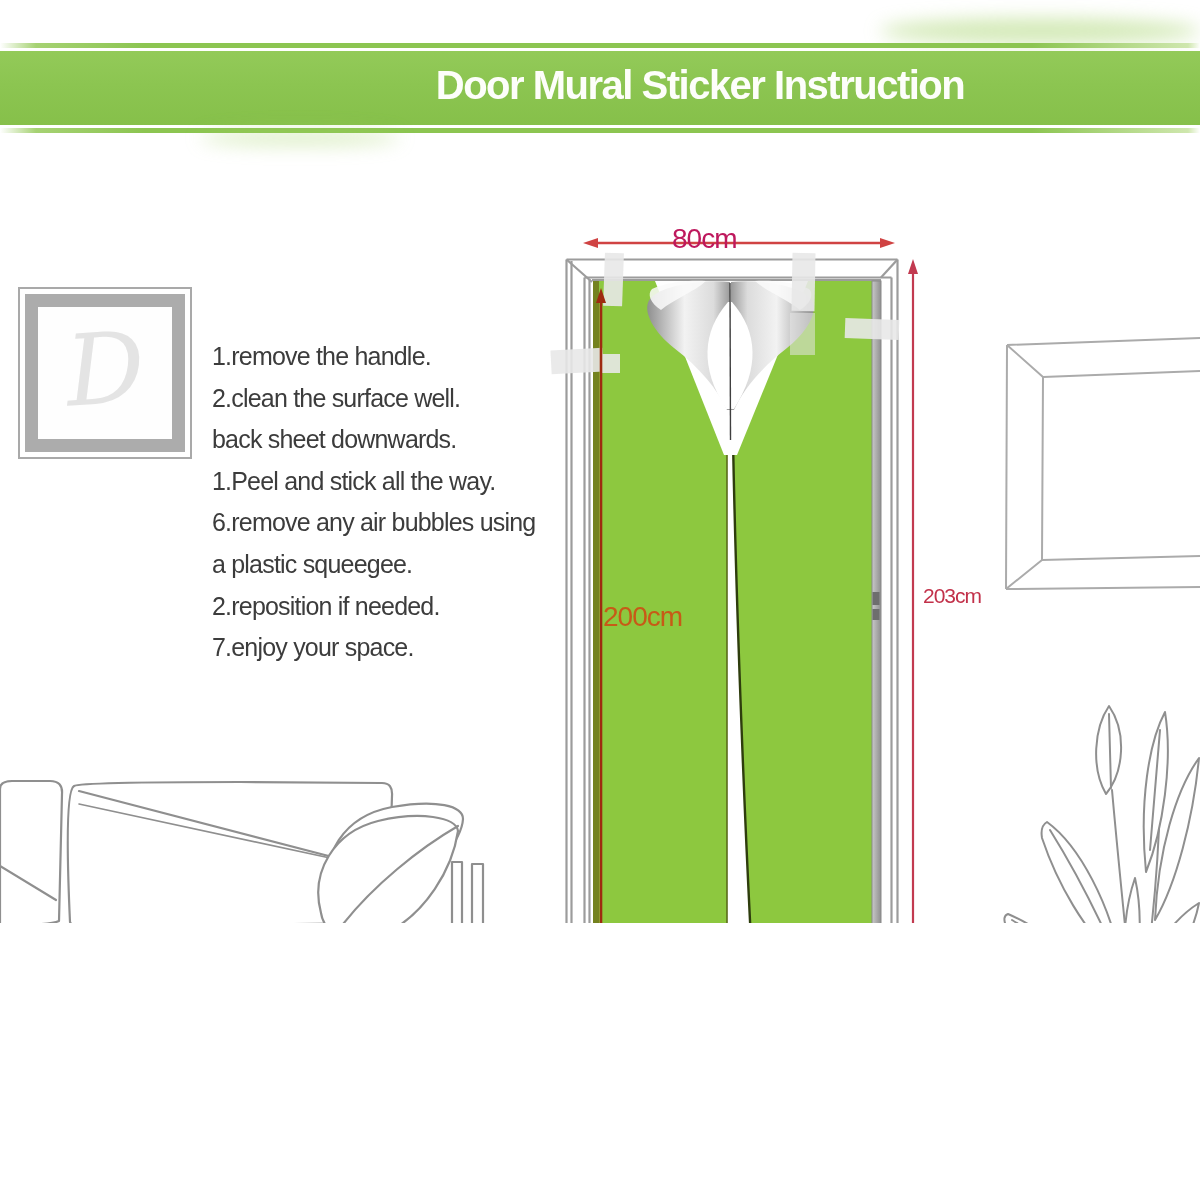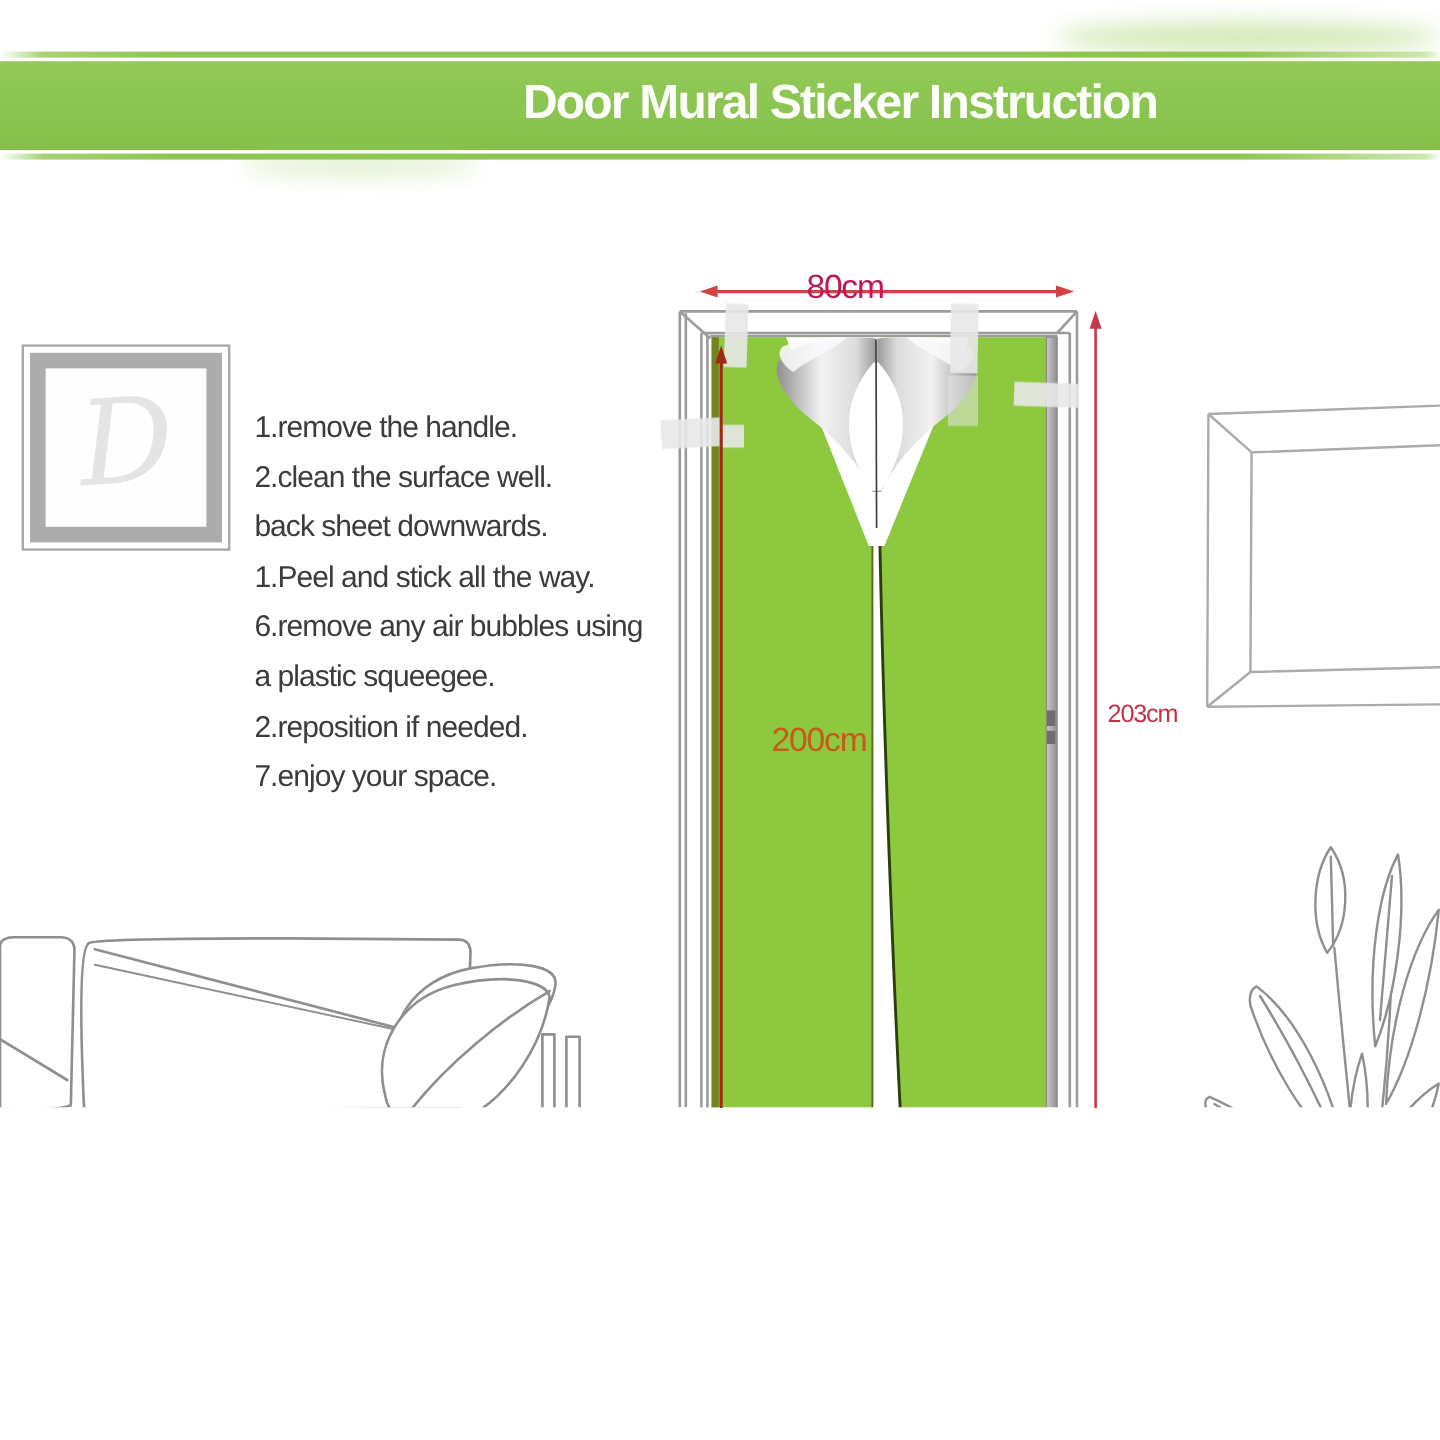--- a/index.html
+++ b/index.html
@@ -24,21 +24,21 @@
   
   .frame-left{position:absolute;left:18px;top:287px;width:174px;height:172px;
     border:2px solid #a9a9a9;background:#fff;box-sizing:border-box;padding:5px;}
   .frame-left .mat{width:100%;height:100%;box-sizing:border-box;border:13px solid #acacac;background:#fefefe;
     display:flex;align-items:center;justify-content:center;}
   .monogram{font-family:"DejaVu Serif",serif;font-style:italic;font-size:98px;color:#e4e4e4;
     transform:rotate(-4deg);margin-top:-8px;}
   
   .dim{position:absolute;white-space:nowrap;letter-spacing:-1px;}
   .dim-80{left:672px;top:207px;width:100px;text-align:left;font-size:28px;color:#be185d;margin-top:16px;}
-  .dim-200{left:603px;top:601px;font-size:28px;color:#c75a17;padding-left:40px;}
+  .dim-200{left:603px;top:601px;font-size:28px;color:#c75a17;}
   .dim-203{left:923px;top:584px;font-size:21px;color:#c2314a;}
   .dim-385{left:613px;top:997px;width:100px;text-align:center;font-size:24px;color:#cf4413;}
 </style>
 </head>
 <body>
 
 <div class="canvas">
 
   <div class="band-glow glow-tr"></div>
   <div class="band-line top"></div>

